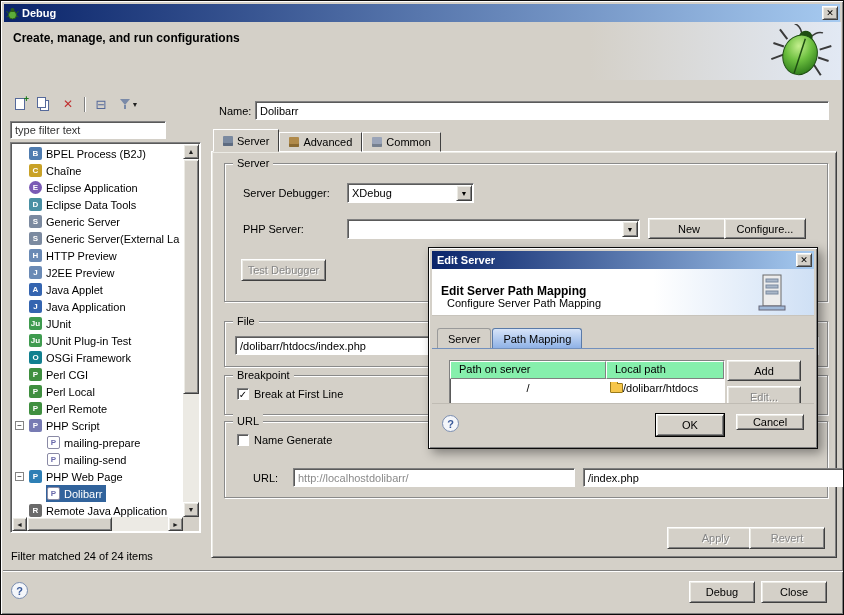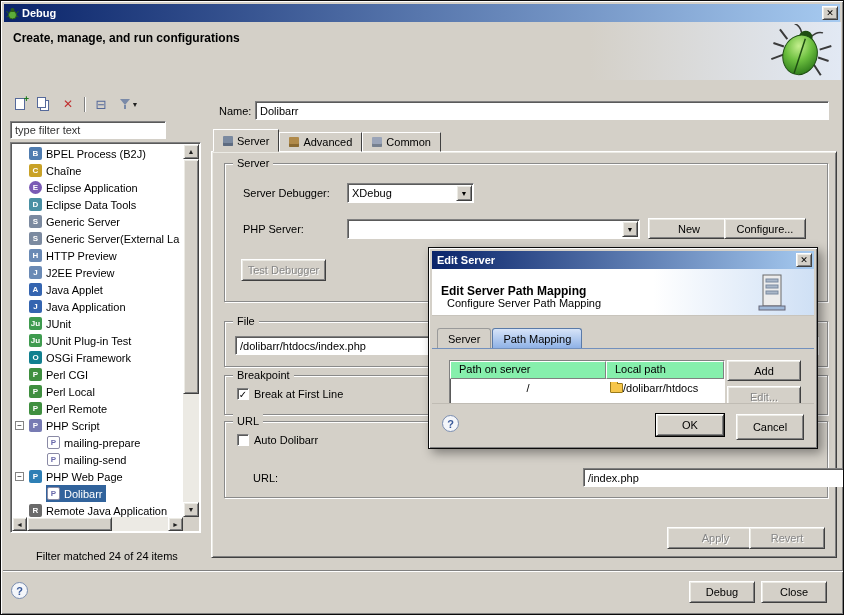--- a/index.html
+++ b/index.html
@@ -48,21 +48,21 @@
 #vsb{right:1px;top:1px;width:16px;bottom:15px;}
 #hsb{left:1px;bottom:1px;right:17px;height:14px;}
 .sb{position:absolute;font-size:7px;color:#202020;}
 #vsb .up{top:0;left:0;width:16px;height:15px;}
 #vsb .dn{bottom:0;left:0;width:16px;height:15px;}
 #vthumb{position:absolute;left:0;top:15px;width:16px;height:235px;}
 #hsb .lt{left:0;top:0;width:15px;height:14px;}
 #hsb .rt{right:0;top:0;width:15px;height:14px;}
 #hthumb{position:absolute;left:15px;top:0;width:85px;height:14px;}
 #sbcorner{position:absolute;right:1px;bottom:1px;width:16px;height:14px;background:#d4d0c8;}
-#lp-status{left:10px;top:549px;margin-left:25px;}
+#lp-status{left:10px;top:549px;}
 
 #name-label{left:218px;top:104px;}
 #name-input{left:254px;top:100px;width:574px;height:19px;}
 #tabs{left:212px;top:130px;height:21px;display:flex;align-items:flex-end;overflow:visible;z-index:4;}
 .tab{height:20px;padding:0 9px;display:flex;align-items:center;gap:4px;background:#d4d0c8;border:1px solid;border-color:#ffffff #404040 #ffffff #ffffff;border-bottom:1px solid #fff;}
 .tab.active{height:23px;border-bottom:1px solid #d4d0c8;z-index:5;}
 .tabicon{width:10px;height:10px;border-radius:1px;flex:none;}
 .ti-server{background:#7b8aa0;box-shadow:inset 0 -3px 0 #5d6b80;}
 .ti-advanced{background:#b08a4a;box-shadow:inset 0 -3px 0 #8a6a32;}
 .ti-common{background:#9aa4b8;box-shadow:inset 0 -3px 0 #76808f;}
@@ -112,21 +112,21 @@
 .mtr{display:flex;height:17px;align-items:center;}
 .mtc1{width:156px;text-align:center;}
 .mtc2{flex:1;display:flex;align-items:center;padding-left:4px;white-space:nowrap;overflow:hidden;}
 .folder{width:13px;height:10px;background:#f6c64a;border:1px solid #9a7a1a;border-radius:1px;position:relative;flex:none;}
 .folder::before{content:"";position:absolute;top:-3px;left:-1px;width:6px;height:2px;background:#f6c64a;border:1px solid #9a7a1a;border-bottom:none;}
 #dlg-add{position:absolute;left:298px;top:112px;width:74px;height:21px;}
 #dlg-edit{position:absolute;left:298px;top:138px;width:74px;height:22px;}
 #dlg-bottom{position:absolute;left:3px;right:3px;bottom:3px;height:42px;background:#d4d0c8;border-top:1px solid #c0bcb4;z-index:6;}
 #dlg-help{position:absolute;left:10px;top:11px;}
 #dlg-ok{position:absolute;left:224px;top:10px;width:68px;height:22px;}
-#dlg-cancel{position:absolute;left:304px;top:10px;width:68px;height:26px;}
+#dlg-cancel{position:absolute;left:304px;top:10px;width:68px;height:16px;}
 .helpc{width:17px;height:17px;border-radius:50%;border:1px solid #7a8db0;color:#3a5a9a;background:#f4f6fa;display:flex;align-items:center;justify-content:center;font-weight:bold;font-size:11px;}
 
 #sep{left:2px;top:569px;width:840px;height:2px;border-top:1px solid #808080;border-bottom:1px solid #ffffff;}
 #help-main{left:10px;top:581px;}
 #btn-debug{left:688px;top:580px;width:66px;height:22px;}
 #btn-close{left:760px;top:580px;width:66px;height:22px;}
 </style>
 </head>
 <body>
 
@@ -415,23 +415,26 @@
             <span>✓</span>
           </span>
         <span>Break at First Line</span>
       </div>
     </div>
 
     <div id="grp-url" class="grp">
       <span class="lg">URL</span>
       <div id="check-autogen" class="checkrow">
         <span class="cb"></span>
-        <span>Auto Dolibarr</span>
+        <span>Name Generate</span>
       </div>
       <span id="lbl-url" class="flabel">URL:</span>
+      <div id="url-base" class="tin dis">
+          <span>http://localhostdolibarr/</span>
+        </div>
       <div id="url-path" class="tin">
           <span>/index.php</span>
         </div>
     </div>
 
     <div id="btn-apply" class="btn disabled">
         <span>Apply</span>
       </div>
     <div id="btn-revert" class="btn disabled">
         <span>Revert</span>

